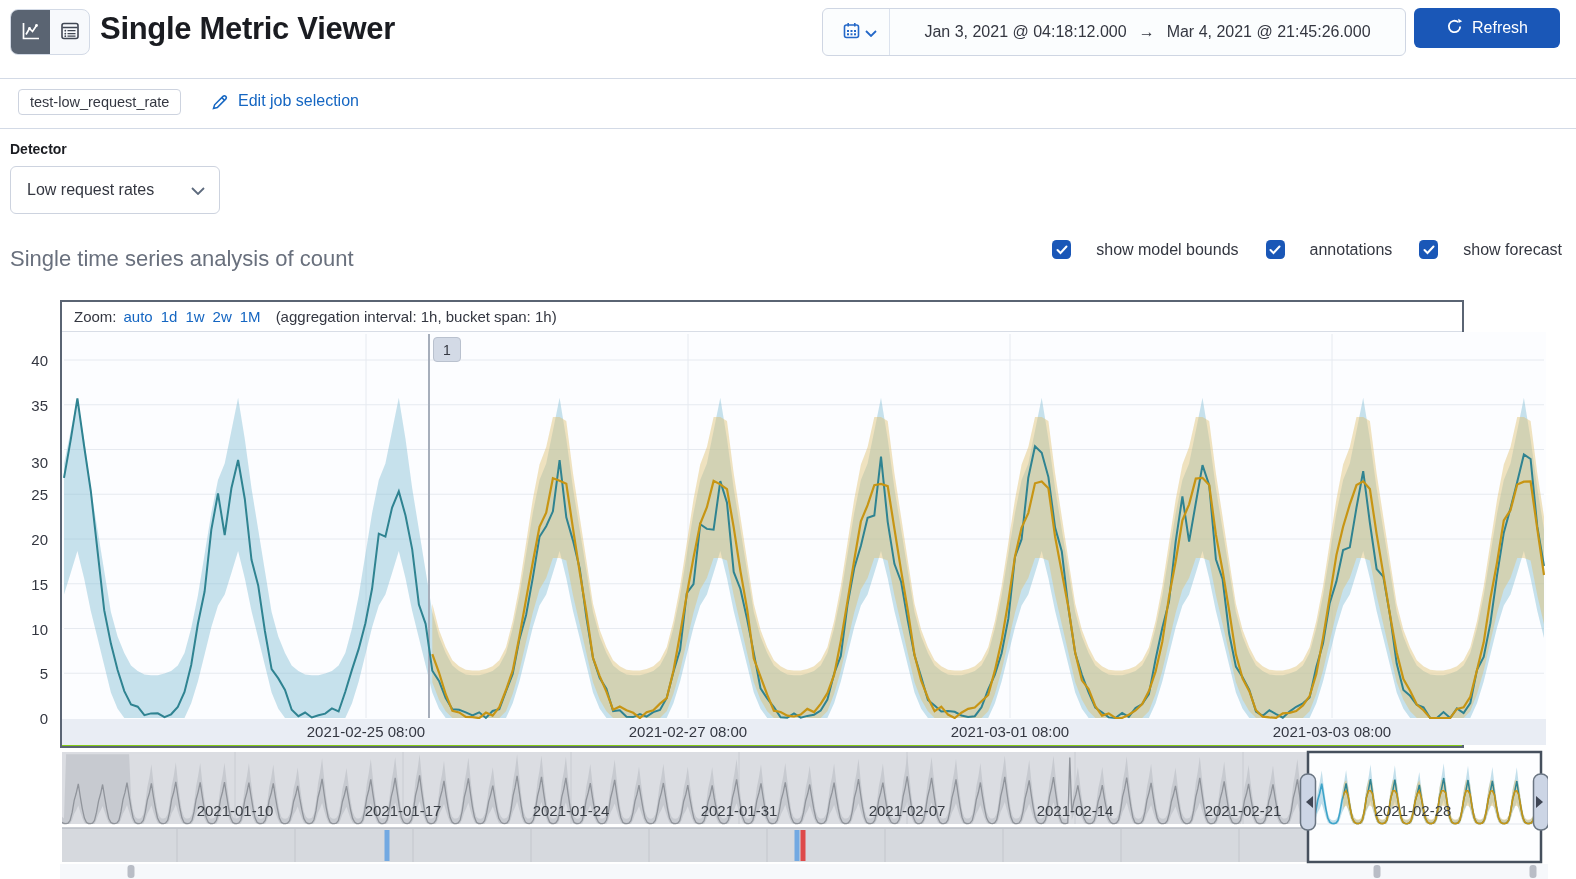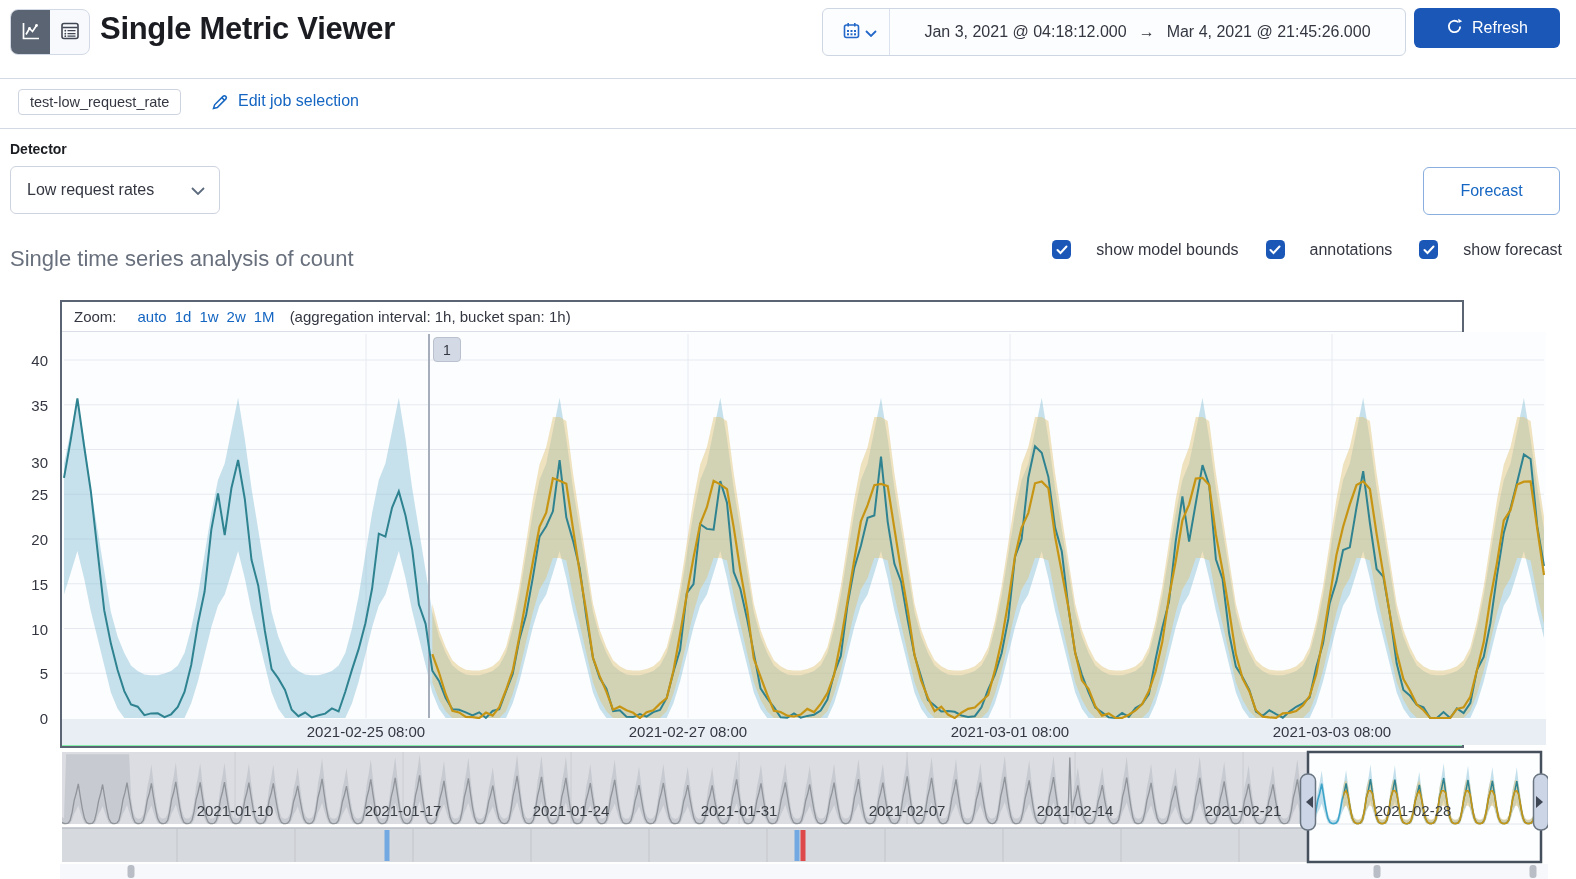--- a/index.html
+++ b/index.html
@@ -32,23 +32,23 @@
     display:flex; align-items:center; justify-content:space-between; padding:0 14px 0 16px; font-size:16px; color:#343741; cursor:pointer; }
   .btn-forecast { left:1423px; top:167px; width:137px; height:48px; background:#fff; border:1px solid #8aaede; border-radius:6px;
     color:#1566c2; font-size:16px; font-weight:500; font-family:inherit; cursor:pointer; }
   
   .section-title { left:10px; top:246px; font-size:22px; font-weight:400; color:#69707d; }
   .cb-row { right:14px; top:240px; display:flex; gap:27px; align-items:center; }
   .cb-item { display:flex; align-items:center; gap:25px; cursor:pointer; }
   .cb-box { width:19px; height:19px; border-radius:4.5px; background:#1a57b7; display:flex; align-items:center; justify-content:center; }
   .cb-label { font-size:16px; color:#343741; }
   
-  .panel { left:60px; top:300px; width:1404px; height:448px; border:2px solid #5a6473; background:#86efac; }
+  .panel { left:60px; top:300px; width:1404px; height:448px; border:2px solid #5a6473; background:#84cc16; }
   .zoom-row { height:30px; border-bottom:1px solid #d8dde6; display:flex; align-items:center; padding-left:12px; font-size:15px; color:#343741; background:#fff; }
-  .zoom-links { display:flex; gap:8px; margin-left:21px; }
+  .zoom-links { display:flex; gap:8px; margin-left:7px; }
   .zoom-link { color:#1566c2; cursor:pointer; }
   .agg-note { margin-left:15px; color:#343741; }
   .y-label { position:absolute; left:6px; width:42px; height:20px; line-height:20px; text-align:right; font-size:15px; color:#343741; }
   .ann-badge { left:433px; top:337px; width:28px; height:25px; background:#d3dae6; border:1px solid #b9c1ce; border-radius:4px;
     display:flex; align-items:center; justify-content:center; font-size:14px; color:#343741; cursor:pointer; }
   svg text { font-family:"Liberation Sans", sans-serif; }
 </style>
 </head>
 <body>
 
@@ -137,21 +137,20 @@
 
   <div class="abs detector-label">Detector</div>
   <div class="abs detector-select">
     <span>Low request rates</span>
     <span>
       <svg width="14" height="8" viewBox="0 0 14 8">
           <polyline points="1,1 7,7 13,1" stroke="#5d6a7d" stroke-width="1.8" fill="none"></polyline>
         </svg>
     </span>
   </div>
-  <button class="abs btn-forecast">Forecast</button>
 
   <div class="abs section-title">Single time series analysis of count</div>
   <div class="abs cb-row" id="cb-row">
       <label class="cb-item">
         <span class="cb-box">
           <svg width="12" height="10" viewBox="0 0 12 10">
             <polyline points="1.5,5 4.5,8 10.5,1.5" stroke="#fff" stroke-width="2" fill="none" stroke-linecap="round"></polyline>
           </svg>
         </span>
         <span class="cb-label">show model bounds</span>

